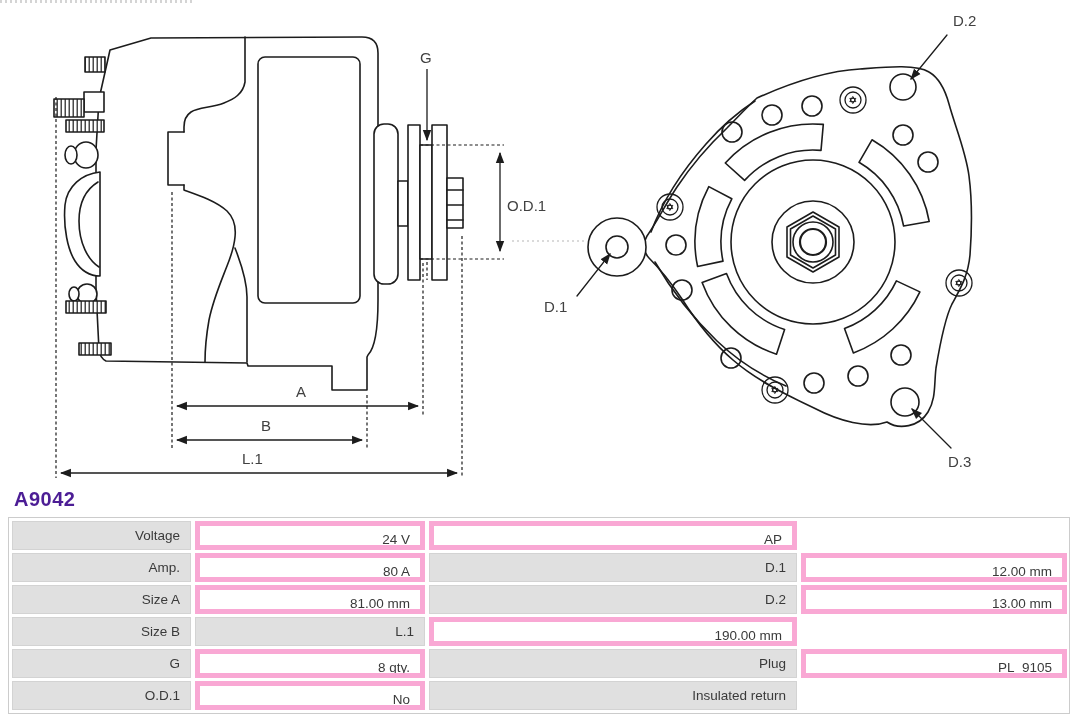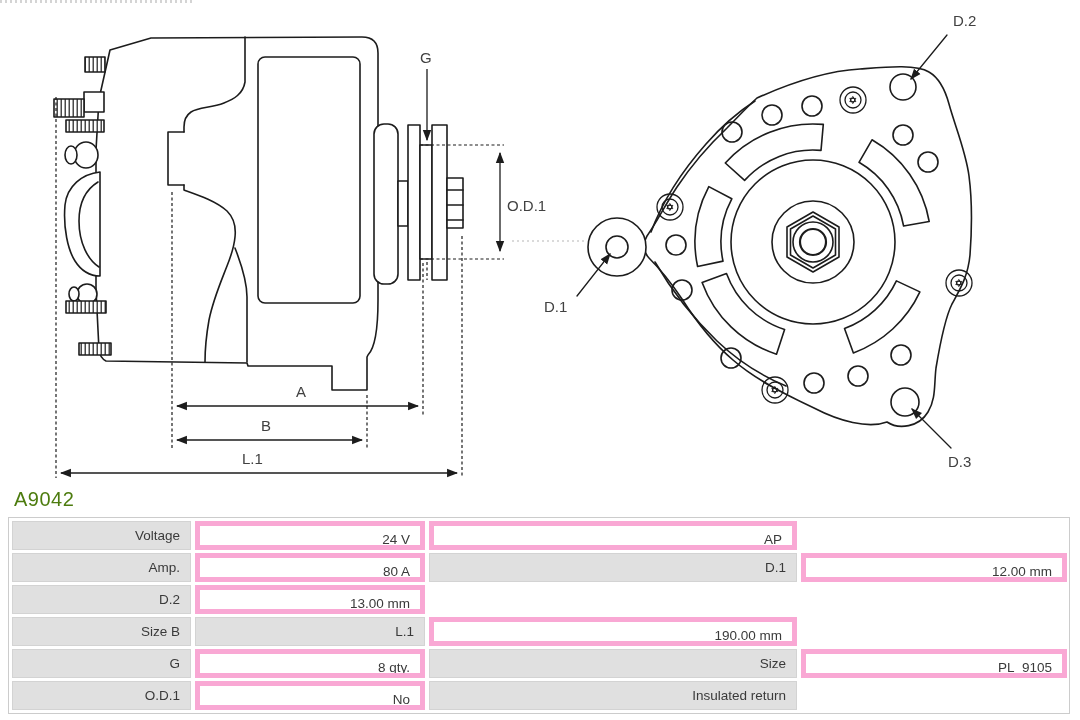--- a/index.html
+++ b/index.html
@@ -8,21 +8,21 @@
     font-family:"Liberation Sans", sans-serif;
   }
   .logo-remnant{
     position:absolute;top:0;left:0;width:192px;height:3px;
     background:repeating-linear-gradient(90deg,#d4d4d4 0 2px,transparent 2px 5px);
   }
   .drawing-wrap{position:absolute;top:0;left:0;width:1080px;height:500px;}
   svg text{font-family:"Liberation Sans", sans-serif;fill:#414141;font-size:15px;}
   .part-number{
     position:absolute;left:14px;top:488px;font-size:20px;letter-spacing:0.5px;
-    color:#4d7c0f;font-weight:400;
+    color:#4c1d95;font-weight:700;
   }
   .spec-table{
     position:absolute;left:8px;top:517px;width:1062px;
     border:1px solid #cccccc;background:#ffffff;padding:3px;
     display:flex;flex-direction:column;gap:3px;box-sizing:border-box;
   }
   .spec-row{display:grid;grid-template-columns:179px 230px 368px 266px;gap:4px;height:29px;}
   .spec-row .cell{
     box-sizing:border-box;font-size:13.5px;color:#3a3a3a;
     text-align:right;padding-right:10px;line-height:27px;
@@ -197,32 +197,34 @@
     <div class="cell val">24 V</div>
     <div class="cell val">AP</div>
   </div>
   <div class="spec-row">
     <div class="cell lbl">Amp.</div>
     <div class="cell val">80 A</div>
     <div class="cell lbl">D.1</div>
     <div class="cell val">12.00 mm</div>
   </div>
   <div class="spec-row">
+    <div class="cell lbl">Size A</div>
+    <div class="cell val">81.00 mm</div>
     <div class="cell lbl">D.2</div>
     <div class="cell val">13.00 mm</div>
   </div>
   <div class="spec-row">
     <div class="cell lbl">Size B</div>
     <div class="cell lbl">L.1</div>
     <div class="cell val">190.00 mm</div>
   </div>
   <div class="spec-row">
     <div class="cell lbl">G</div>
     <div class="cell val">8 qty.</div>
-    <div class="cell lbl">Size</div>
+    <div class="cell lbl">Plug</div>
     <div class="cell val">PL_9105</div>
   </div>
   <div class="spec-row">
     <div class="cell lbl">O.D.1</div>
     <div class="cell val">No</div>
     <div class="cell lbl">Insulated return</div>
   </div>
 </div>
 
 </body></html>

